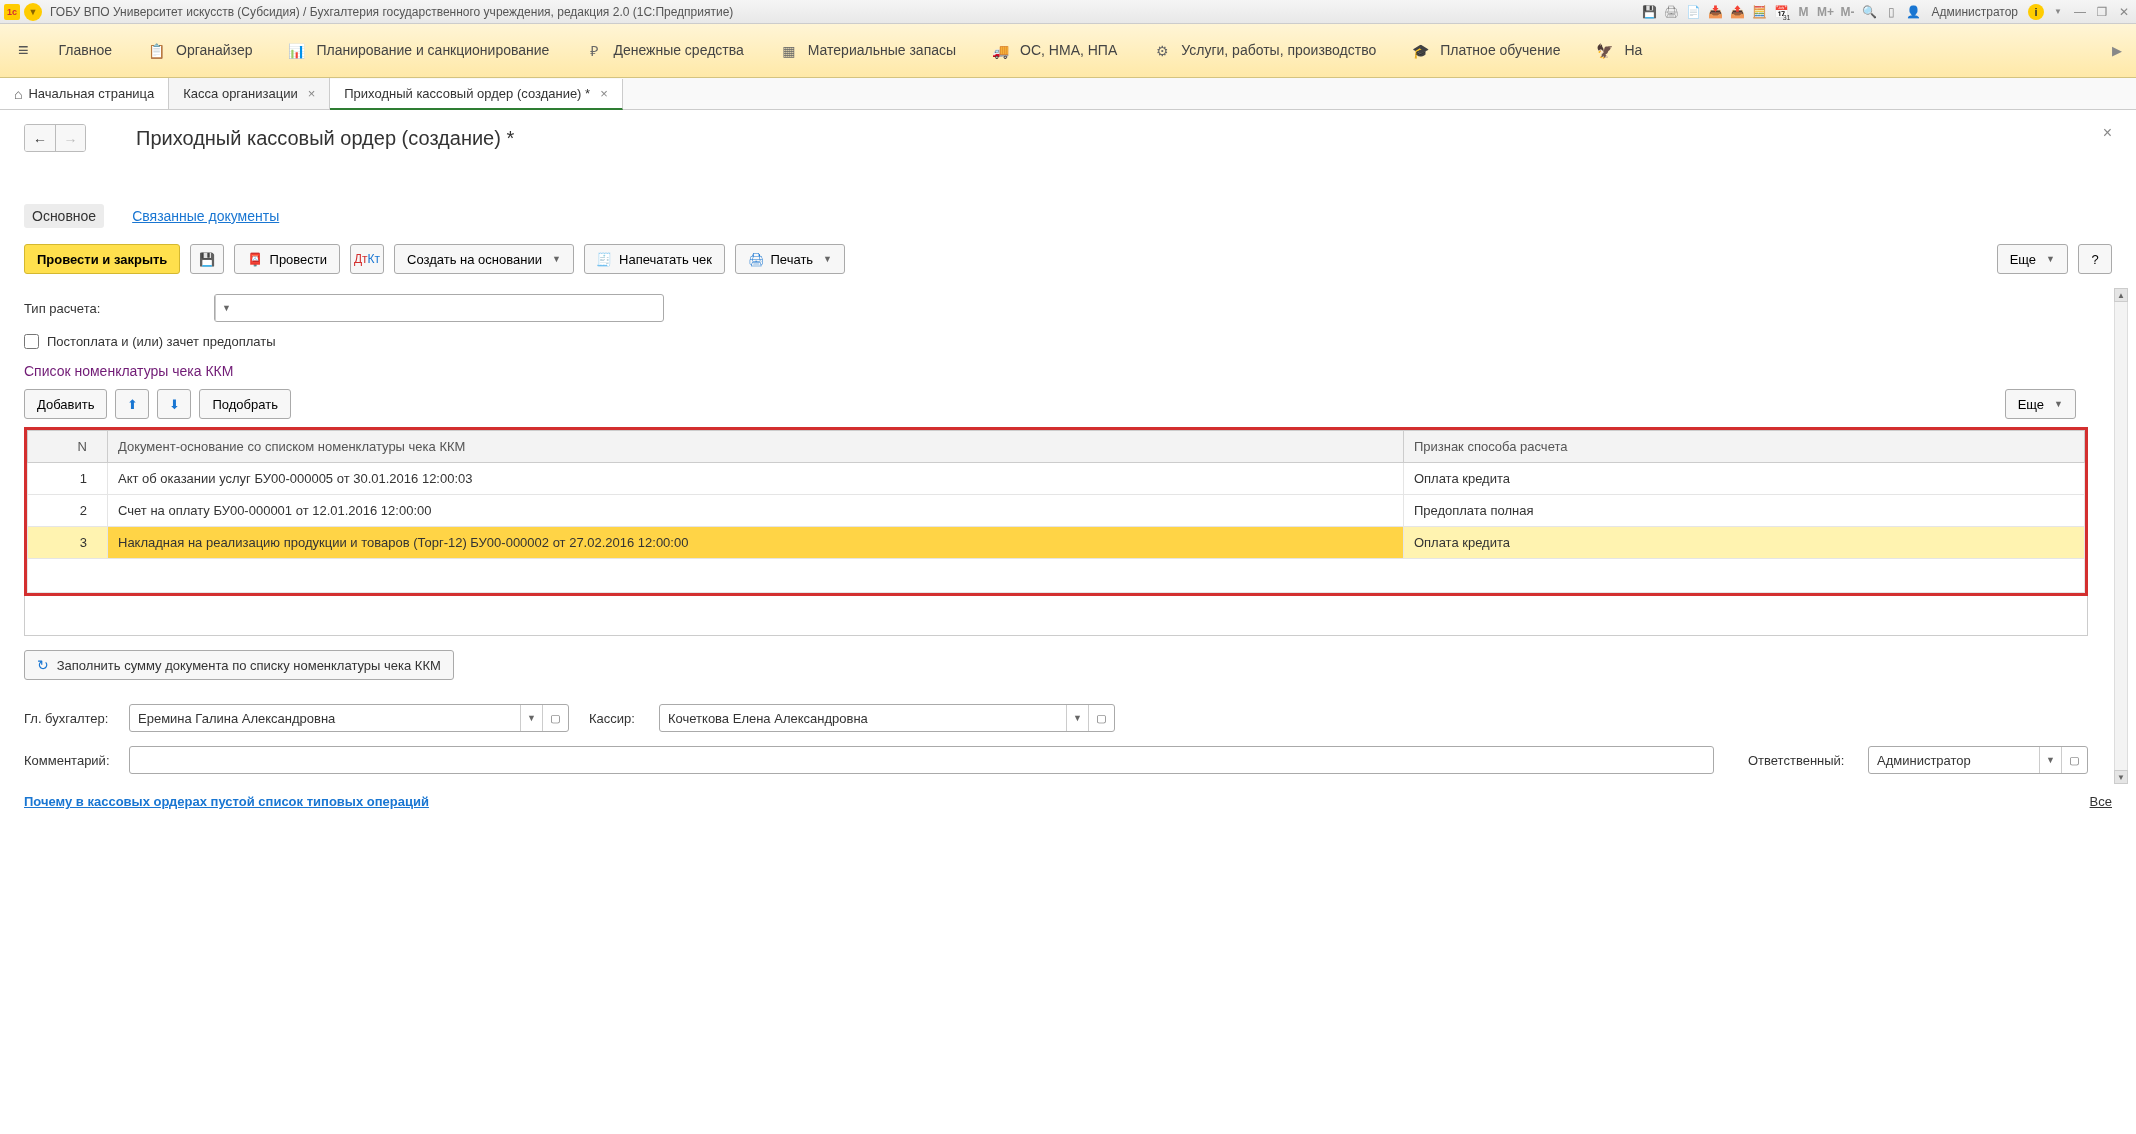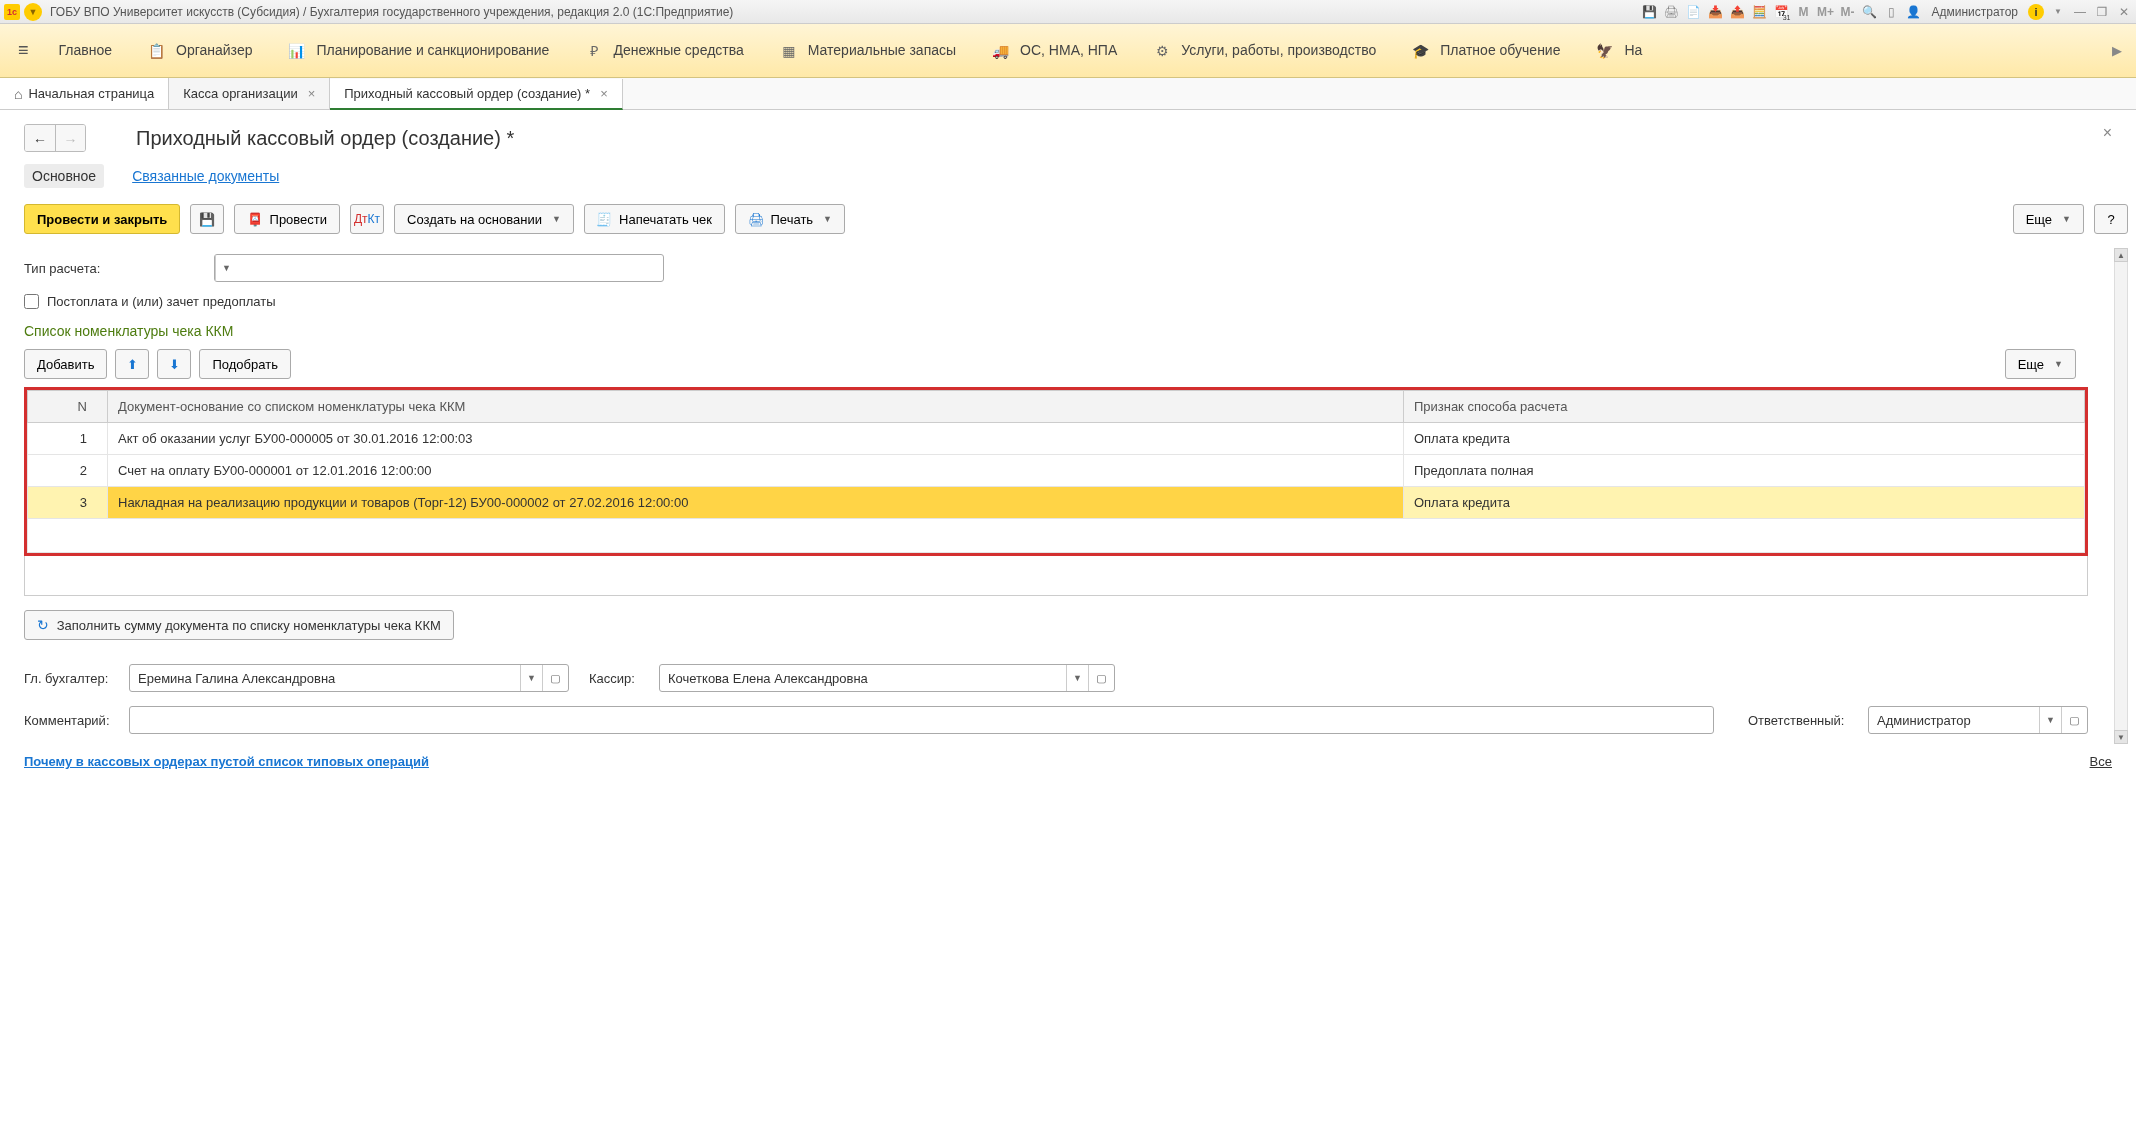--- a/index.html
+++ b/index.html
@@ -35,26 +35,26 @@
 .page-header { padding: 14px 24px 8px 24px; display: flex; align-items: center; gap: 10px; position: relative; }
 .nav-arrows { display: flex; border: 1px solid #bbb; border-radius: 3px; overflow: hidden; }
 .nav-arrows .arrow { width: 30px; height: 26px; display: flex; align-items: center; justify-content: center; cursor: pointer; background: #f7f7f7; font-size: 14px; }
 .nav-arrows .arrow + .arrow { border-left: 1px solid #bbb; }
 .nav-arrows .arrow.disabled { color: #bbb; }
 .page-title { font-size: 20px; font-weight: normal; margin-left: 40px; }
 .page-close { position: absolute; right: 24px; top: 14px; color: #888; cursor: pointer; font-size: 16px; }
 
 
 .subnav { padding: 4px 24px 10px 24px; display: flex; gap: 20px; font-size: 14px; }
-.subnav .sub-item { cursor: pointer; padding: 4px 8px; }
+.subnav .sub-item { cursor: pointer; padding: 4px 8px; margin-top: 40px; }
 .subnav .sub-item.active { background: #ececec; border-radius: 3px; }
 .subnav .sub-item.link { color: #1976d2; text-decoration: underline; }
 
 
-.toolbar { padding: 6px 8px 14px 24px; display: flex; gap: 10px; align-items: center; }
+.toolbar { padding: 6px 24px 14px 24px; display: flex; gap: 10px; align-items: center; }
 .btn { height: 30px; padding: 0 12px; border: 1px solid #aaa; border-radius: 3px; background: #f7f7f7; cursor: pointer; display: inline-flex; align-items: center; gap: 6px; font-size: 13px; }
 .btn.primary { background: #ffe04d; border-color: #d4b830; font-weight: bold; }
 .btn.icon-only { width: 34px; padding: 0; justify-content: center; }
 .btn .caret { font-size: 9px; margin-left: 4px; color: #666; }
 .toolbar .spacer { flex: 1; }
 
 
 .form-area { padding: 0 24px; position: relative; }
 .scrollbar-fake { position: absolute; right: 8px; top: 0; bottom: 0; width: 14px; }
 .scrollbar-fake .arrow-up, .scrollbar-fake .arrow-down { height: 14px; background: #e5e5e5; border: 1px solid #ccc; display: flex; align-items: center; justify-content: center; font-size: 8px; color: #666; }
@@ -63,21 +63,21 @@
 
 .form-row { display: flex; align-items: center; gap: 10px; padding: 6px 0; }
 .form-row label { font-size: 13px; color: #333; }
 .select-box { display: flex; border: 1px solid #aaa; border-radius: 3px; height: 28px; background: #fff; }
 .select-box .sel-value { flex: 1; padding: 0 8px; display: flex; align-items: center; }
 .select-box .sel-caret { width: 22px; border-left: 1px solid #ccc; display: flex; align-items: center; justify-content: center; font-size: 9px; color: #666; cursor: pointer; }
 
 .checkbox-row { display: flex; align-items: center; gap: 8px; padding: 6px 0; }
 .checkbox-row input { width: 15px; height: 15px; }
 
-.section-title { color: #4d7c0f; font-size: 14px; padding: 8px 0 6px 0; }
+.section-title { color: #701a75; font-size: 14px; padding: 8px 0 6px 0; }
 
 
 .table-toolbar { display: flex; gap: 8px; padding: 4px 12px 8px 0; align-items: center; }
 .table-toolbar .spacer { flex: 1; }
 
 
 .table-wrap { border: 3px solid #d32f2f; }
 .tbl { width: 100%; border-collapse: collapse; }
 .tbl th { background: #f3f3f3; border: 1px solid #ccc; padding: 8px 10px; text-align: left; font-weight: normal; font-size: 13px; color: #555; }
 .tbl td { border: 1px solid #e5e5e5; padding: 8px 10px; font-size: 13px; }

